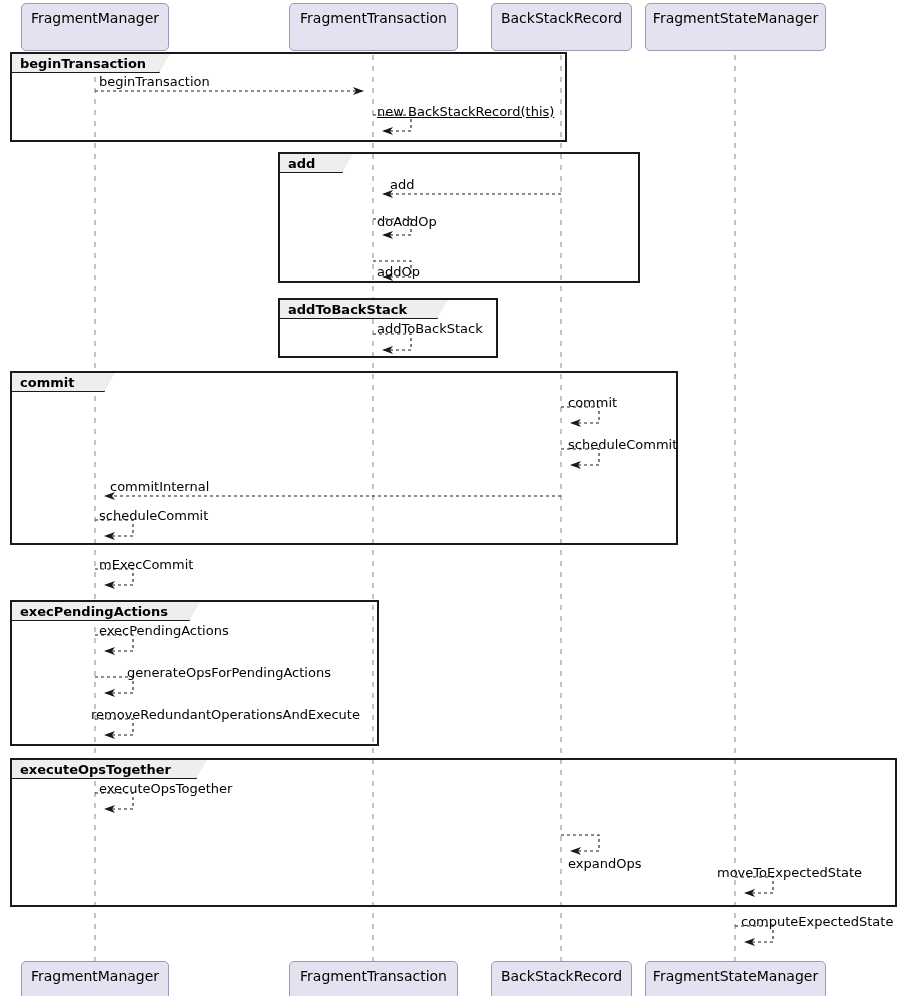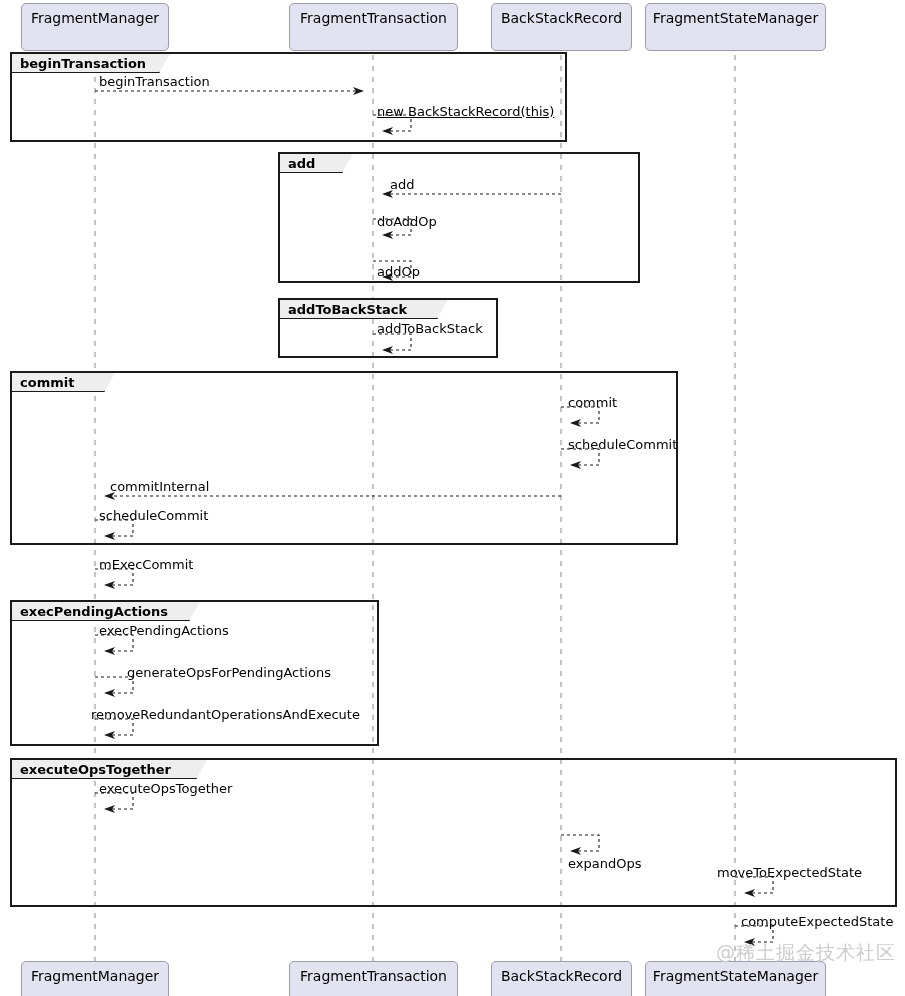--- a/index.html
+++ b/index.html
@@ -167,14 +167,13 @@
       <div class="msg-label" style="left: 99px; top: 508px;">scheduleCommit</div>
       <div class="msg-label" style="left: 99px; top: 557px;">mExecCommit</div>
       <div class="msg-label" style="left: 99px; top: 623px;">execPendingActions</div>
       <div class="msg-label" style="left: 99px; top: 665px; margin-left: 28px;">generateOpsForPendingActions</div>
       <div class="msg-label" style="left: 91px; top: 707px;">removeRedundantOperationsAndExecute</div>
       <div class="msg-label" style="left: 99px; top: 781px;">executeOpsTogether</div>
       <div class="msg-label" style="left: 568px; top: 856px;">expandOps</div>
       <div class="msg-label" style="left: 717px; top: 865px;">moveToExpectedState</div>
       <div class="msg-label" style="left: 741px; top: 914px;">computeExpectedState</div>
     </div>
-  <div class="watermark" style="left: 716px; top: 940px;">@稀土掘金技术社区</div>
 </div>
 
 </body></html>

